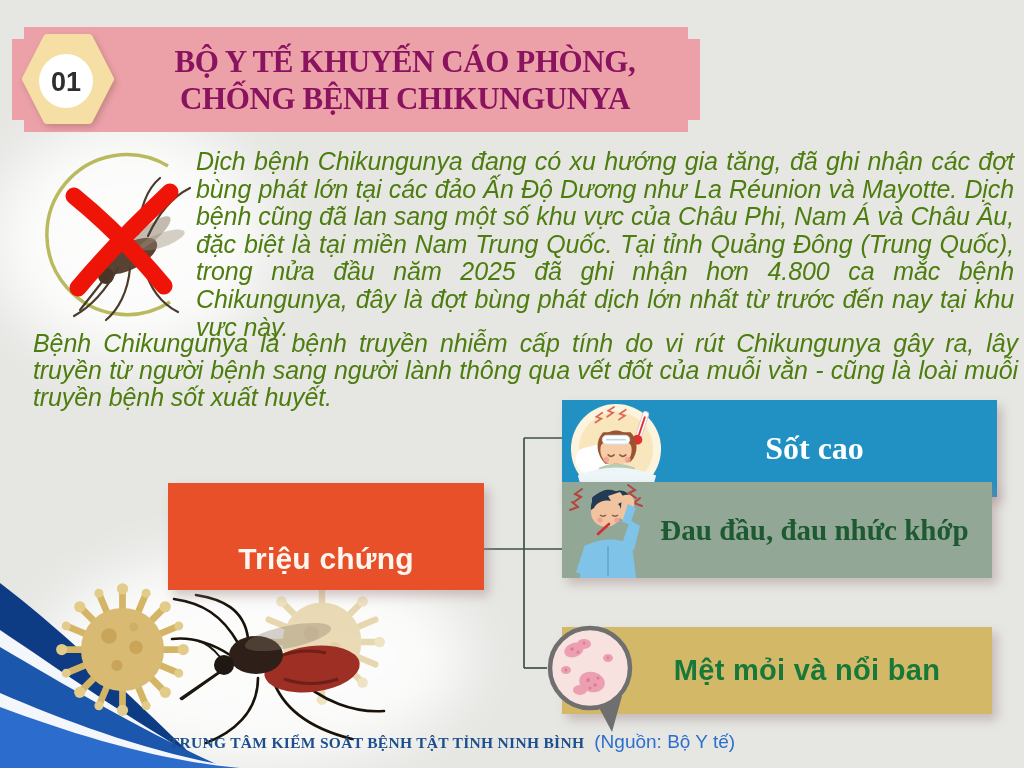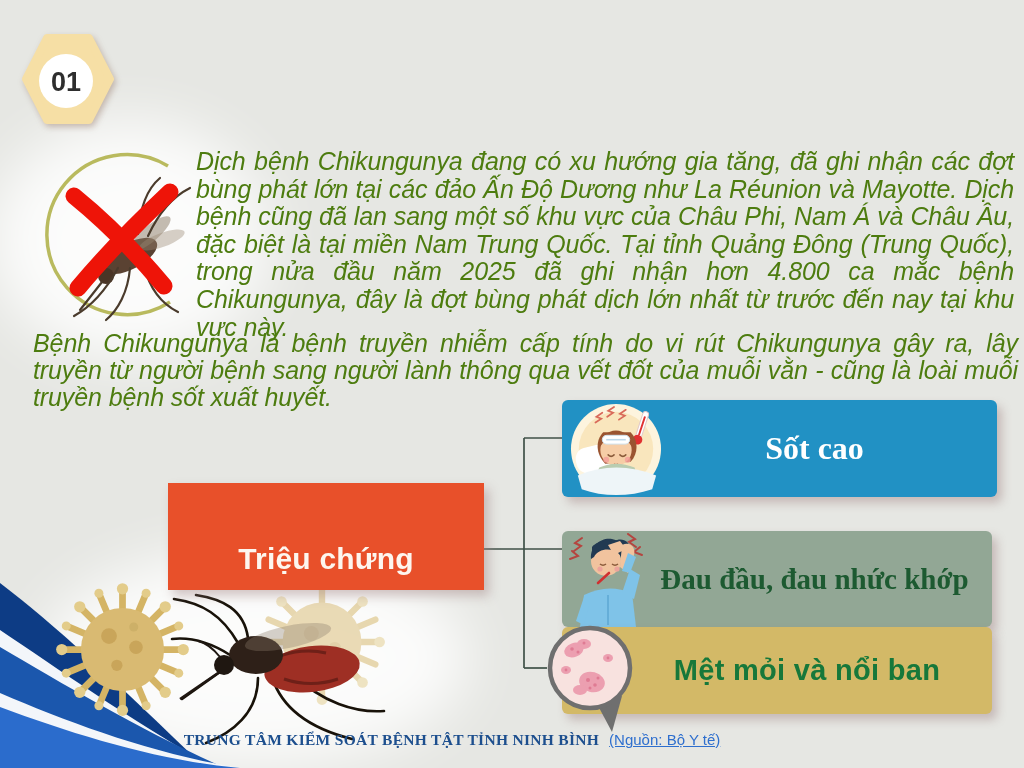--- a/index.html
+++ b/index.html
@@ -38,44 +38,44 @@
   .para1{left:196px;top:148px;width:818px;}
   .para2{left:33px;top:330px;width:985px;line-height:27px;}
 
   
   .label-box{
     position:absolute;left:168px;top:483px;width:316px;height:107px;background:#e8502a;
     display:flex;align-items:center;justify-content:center;
     box-shadow:5px 6px 10px rgba(160,130,130,.45);
   }
   .label-box span{color:#fdf6ef;font-weight:700;font-size:30px;letter-spacing:.2px;}
-  .sym-box{position:absolute;left:562px;box-shadow:5px 6px 10px rgba(160,130,130,.45);border-radius:6px;}
+  .sym-box{position:absolute;left:562px;box-shadow:5px 6px 10px rgba(160,130,130,.45);}
   .sym-box .sym-text{
     position:absolute;left:0;right:0;top:0;bottom:0;
     display:flex;align-items:center;justify-content:center;
   }
   .sym1{top:400px;width:435px;height:97px;background:#2191c4;}
   .sym1 .sym-text{font-family:"Liberation Serif","DejaVu Serif",serif;font-weight:700;font-size:32px;color:#fff;padding-left:70px;}
-  .sym2{top:531px;width:430px;height:96px;background:#92a795;}
+  .sym2{top:482px;width:430px;height:96px;background:#92a795;}
   .sym2 .sym-text{font-family:"Liberation Serif","DejaVu Serif",serif;font-weight:700;font-size:29px;color:#1d5a31;padding-left:75px;}
   .sym3{top:627px;width:430px;height:87px;background:#d3b967;}
   .sym3 .sym-text{font-weight:700;font-size:29px;color:#17783a;padding-left:60px;letter-spacing:.3px;text-align:right;}
   .sym-icon{position:absolute;}
   .connector{position:absolute;left:480px;top:430px;}
 
   
   .footer{
     position:absolute;left:0;right:0;top:731px;display:flex;justify-content:center;
     align-items:baseline;gap:10px;transform:translateX(-84px);
   }
   .footer-org{
     font-family:"Liberation Serif","DejaVu Serif",serif;font-weight:700;
     font-size:15.5px;color:#1d4f8e;letter-spacing:.3px;
   }
-  .footer-src{font-size:15px;color:#2e6fce;text-decoration:underline;}
+  .footer-src{font-size:19px;color:#2e6fce;}
 
   .abs{position:absolute;}
 </style>
 </head>
 <body>
 
 <div class="stage">
 
   <div class="glow glow-top"></div>
   <div class="glow glow-bottom"></div>
@@ -174,20 +174,23 @@
     <ellipse cx="152" cy="76" rx="48" ry="23" fill="#9e2f24" transform="rotate(-7 152 76)"></ellipse>
     <path d="M118,64 C132,58 150,56 166,60" stroke="#6e2018" stroke-width="3" fill="none"></path>
     <path d="M124,86 C142,92 160,92 178,86" stroke="#6e2018" stroke-width="3" fill="none"></path>
     <ellipse cx="96" cy="62" rx="27" ry="19" fill="#2e2018"></ellipse>
     <circle cx="64" cy="72" r="10" fill="#1f1711"></circle>
     <ellipse cx="128" cy="44" rx="44" ry="11" fill="#8a7a6a" opacity=".35" transform="rotate(-12 128 44)"></ellipse>
     <path d="M58,80 L20,106" stroke="#1f1711" stroke-width="2.4"></path>
     <path d="M60,64 C52,54 46,50 38,48" stroke="#1f1711" stroke-width="2" fill="none"></path>
   </svg>
 
+  <div class="banner" style="background-color: rgb(236, 161, 169);">
+    <div class="banner-title" style="color: rgb(138, 19, 95);">BỘ Y TẾ KHUYẾN CÁO PHÒNG, CHỐNG BỆNH CHIKUNGUNYA</div>
+  </div>
   <svg class="hex-badge" width="92" height="92" viewBox="0 0 92 92">
     <polygon points="25,5 67,5 88,46 67,87 25,87 4,46" fill="#f6dfa5" stroke="#f6dfa5" stroke-width="8" stroke-linejoin="round"></polygon>
     <circle cx="44" cy="48" r="27" fill="#ffffff"></circle>
     <text class="hex-num" x="44" y="58" text-anchor="middle">01</text>
   </svg>
 
   <svg class="abs" style="left:22px;top:140px;" width="185" height="185" viewBox="0 0 185 185">
     <path d="M146,26 A80,80 0 1 0 148,162" fill="none" stroke="#b9ba5e" stroke-width="3.5"></path>
     <g>
       <ellipse cx="108" cy="116" rx="30" ry="13" fill="#5a4232" transform="rotate(-28 108 116)"></ellipse>

